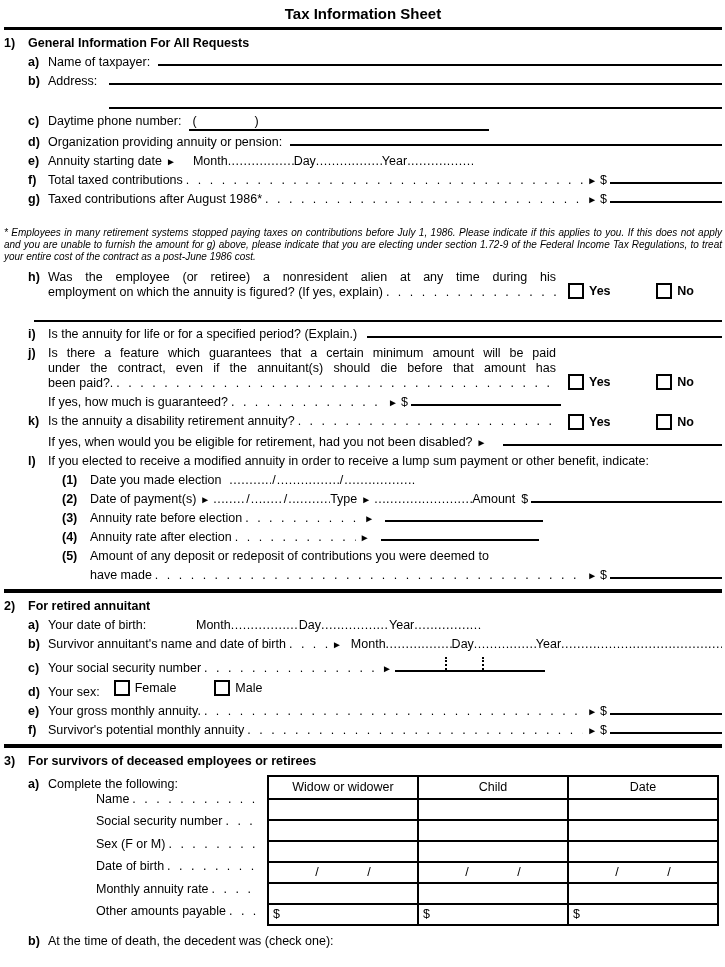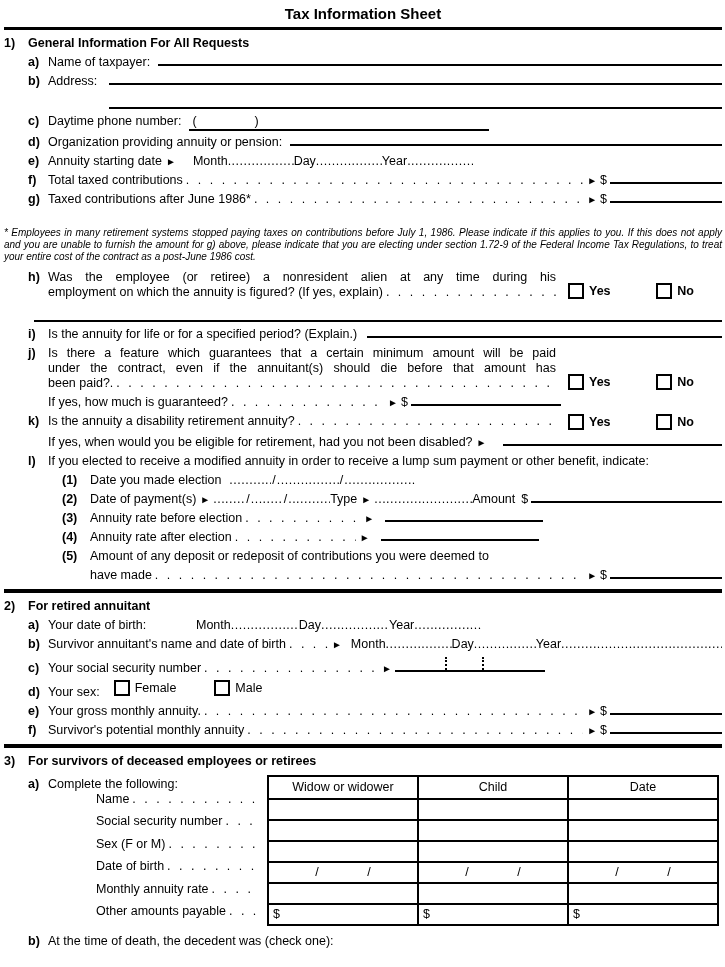--- a/index.html
+++ b/index.html
@@ -118,21 +118,21 @@
     <span class="lt">f)</span>
     <span class="txt">Total taxed contributions</span>
     <span class="lead">. . . . . . . . . . . . . . . . . . . . . . . . . . . . . . . . . . . . . . . . . . . . . . . . . . . . . . . . . . . . . . . . . . . . . .</span>
     <span class="arrow">►</span>
     <span class="dollar">$</span>
     <span class="fillw" style="width:112px"></span>
   </div>
 
   <div class="line ind1">
     <span class="lt">g)</span>
-    <span class="txt">Taxed contributions after June 1986*</span>
+    <span class="txt">Taxed contributions after August 1986*</span>
     <span class="lead">. . . . . . . . . . . . . . . . . . . . . . . . . . . . . . . . . . . . . . . . . . . . . . . . . . . . . . . . . . . . . . . . . . . . . .</span>
     <span class="arrow">►</span>
     <span class="dollar">$</span>
     <span class="fillw" style="width:112px"></span>
   </div>
 
   <div class="foot">* Employees in many retirement systems stopped paying taxes on contributions before July 1, 1986. Please indicate if this applies to you. If this does not apply and you are unable to furnish the amount for g) above, please indicate that you are electing under section 1.72-9 of the Federal Income Tax Regulations, to treat your entire cost of the contract as a post-June 1986 cost.</div>
 
   <div class="line ind1" style="margin-top:7px">
     <span class="lt">h)</span>

